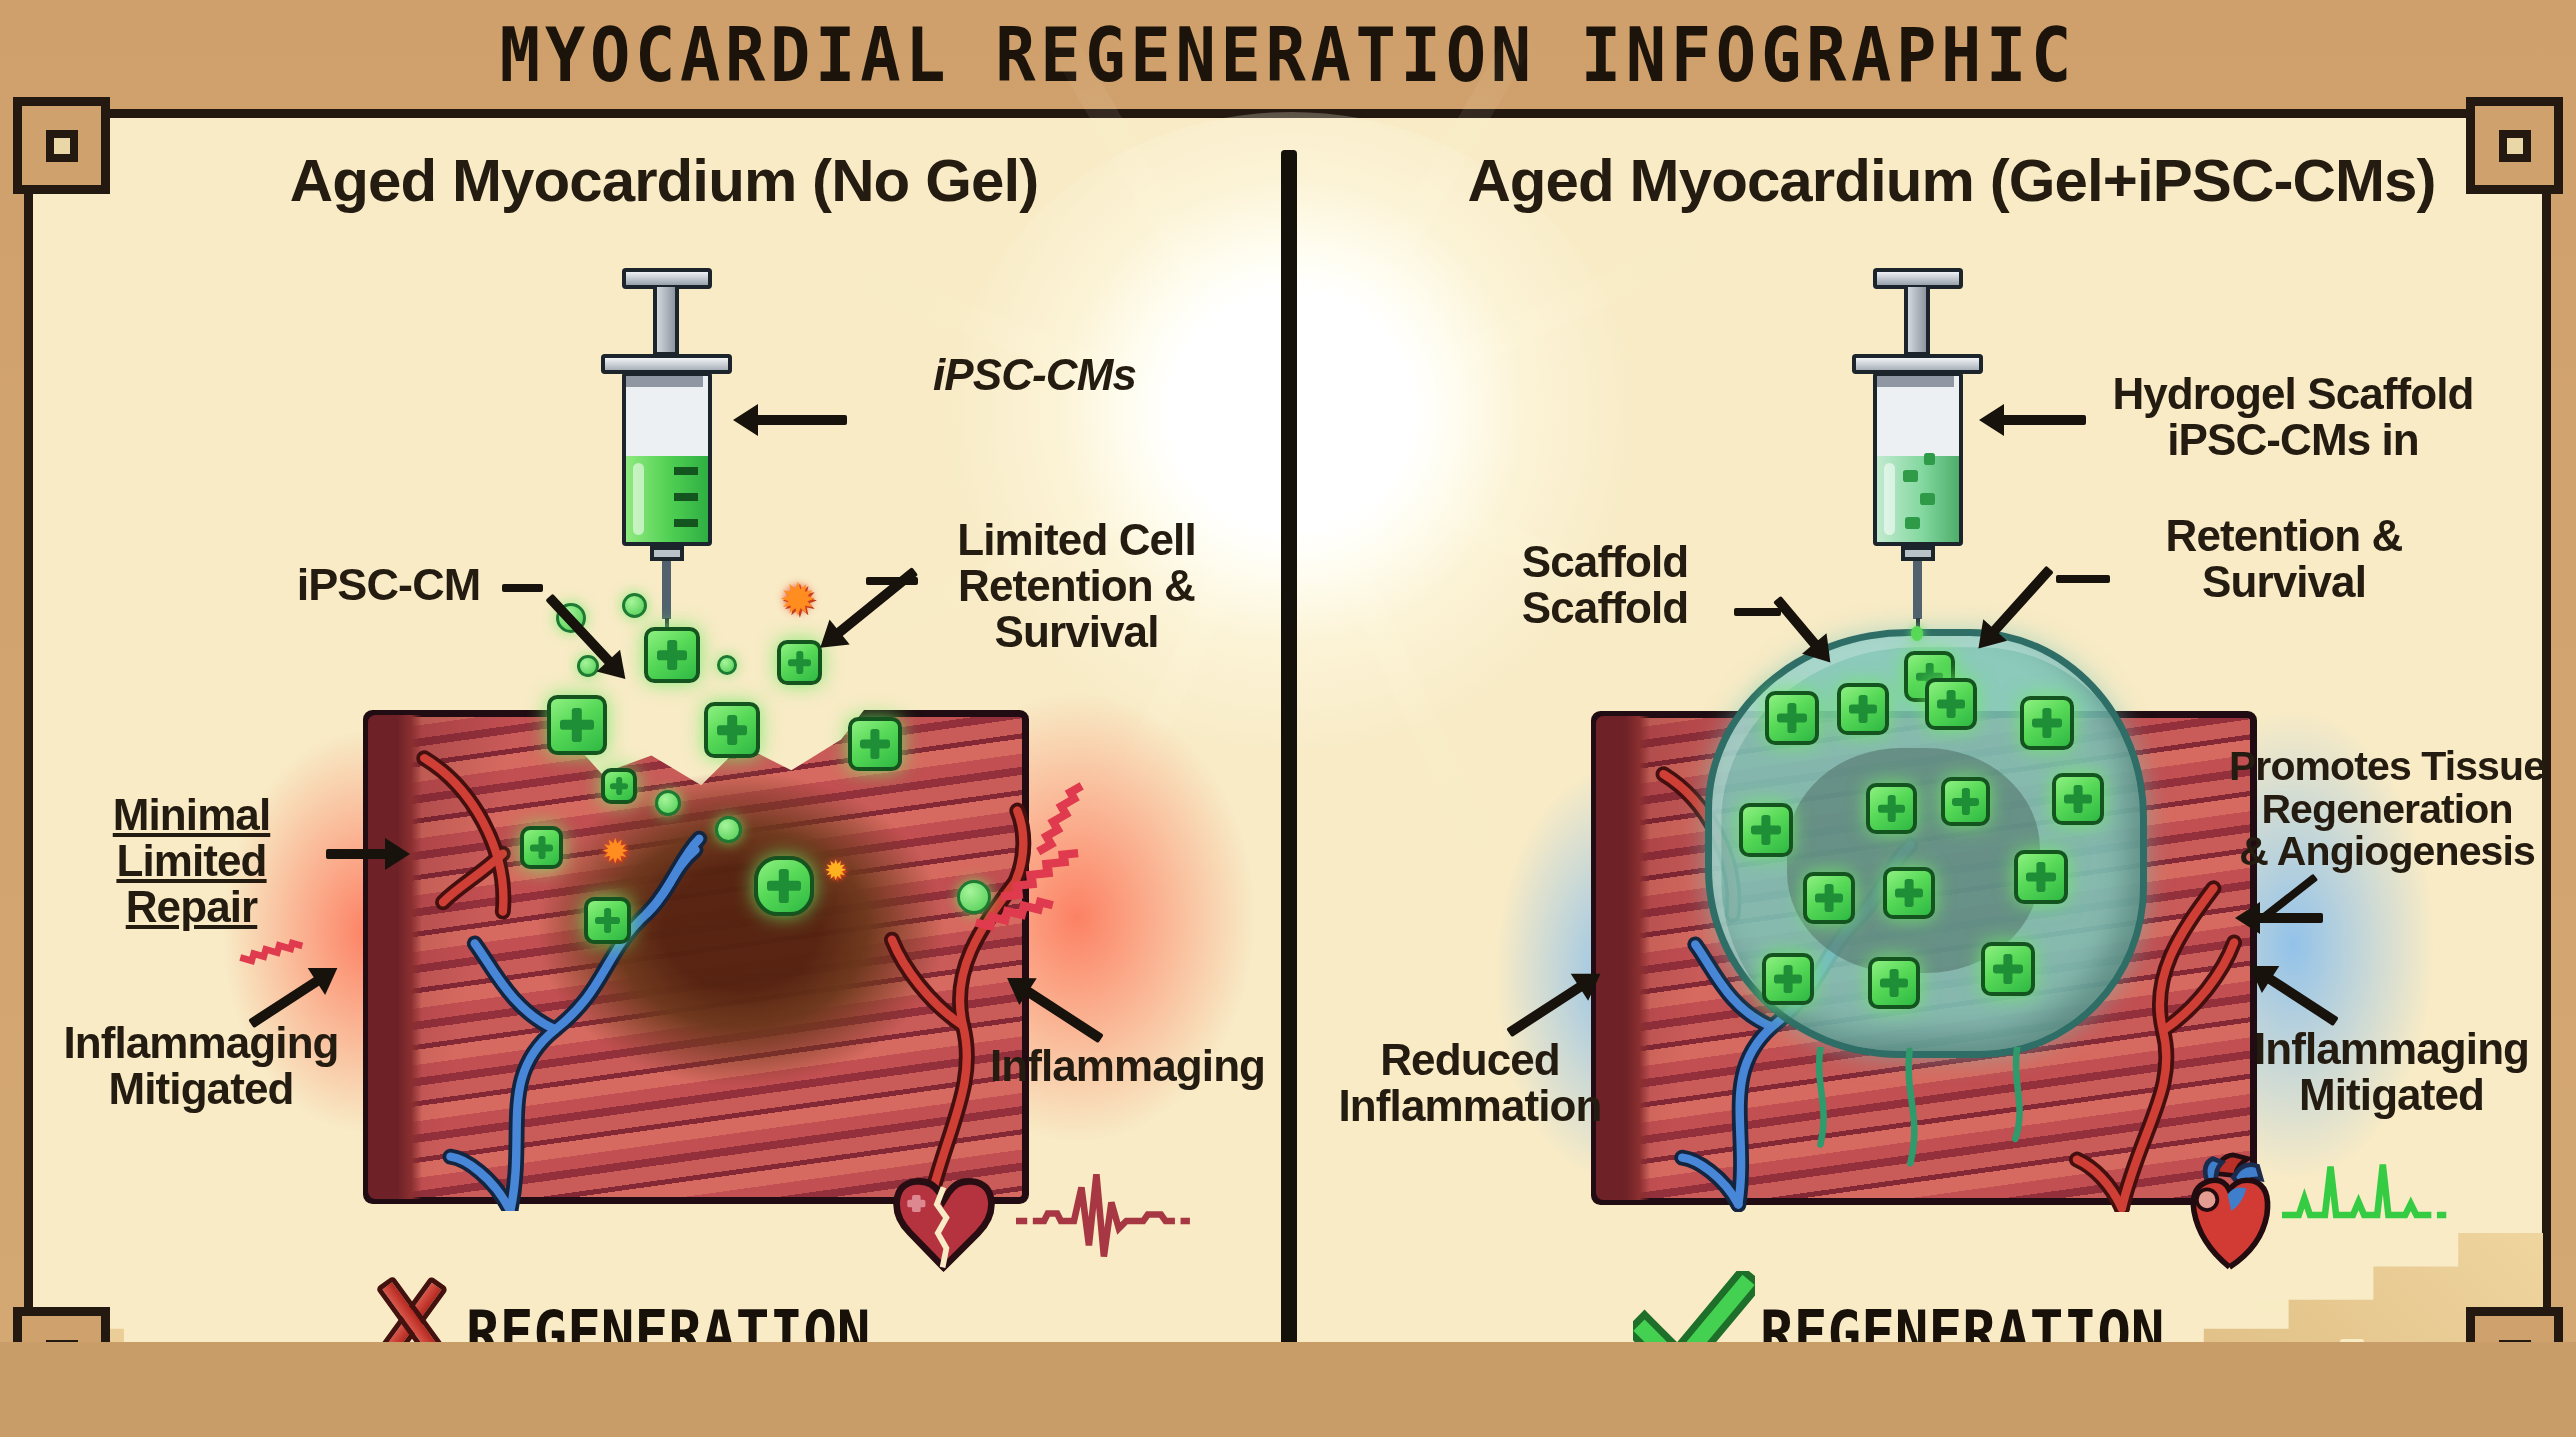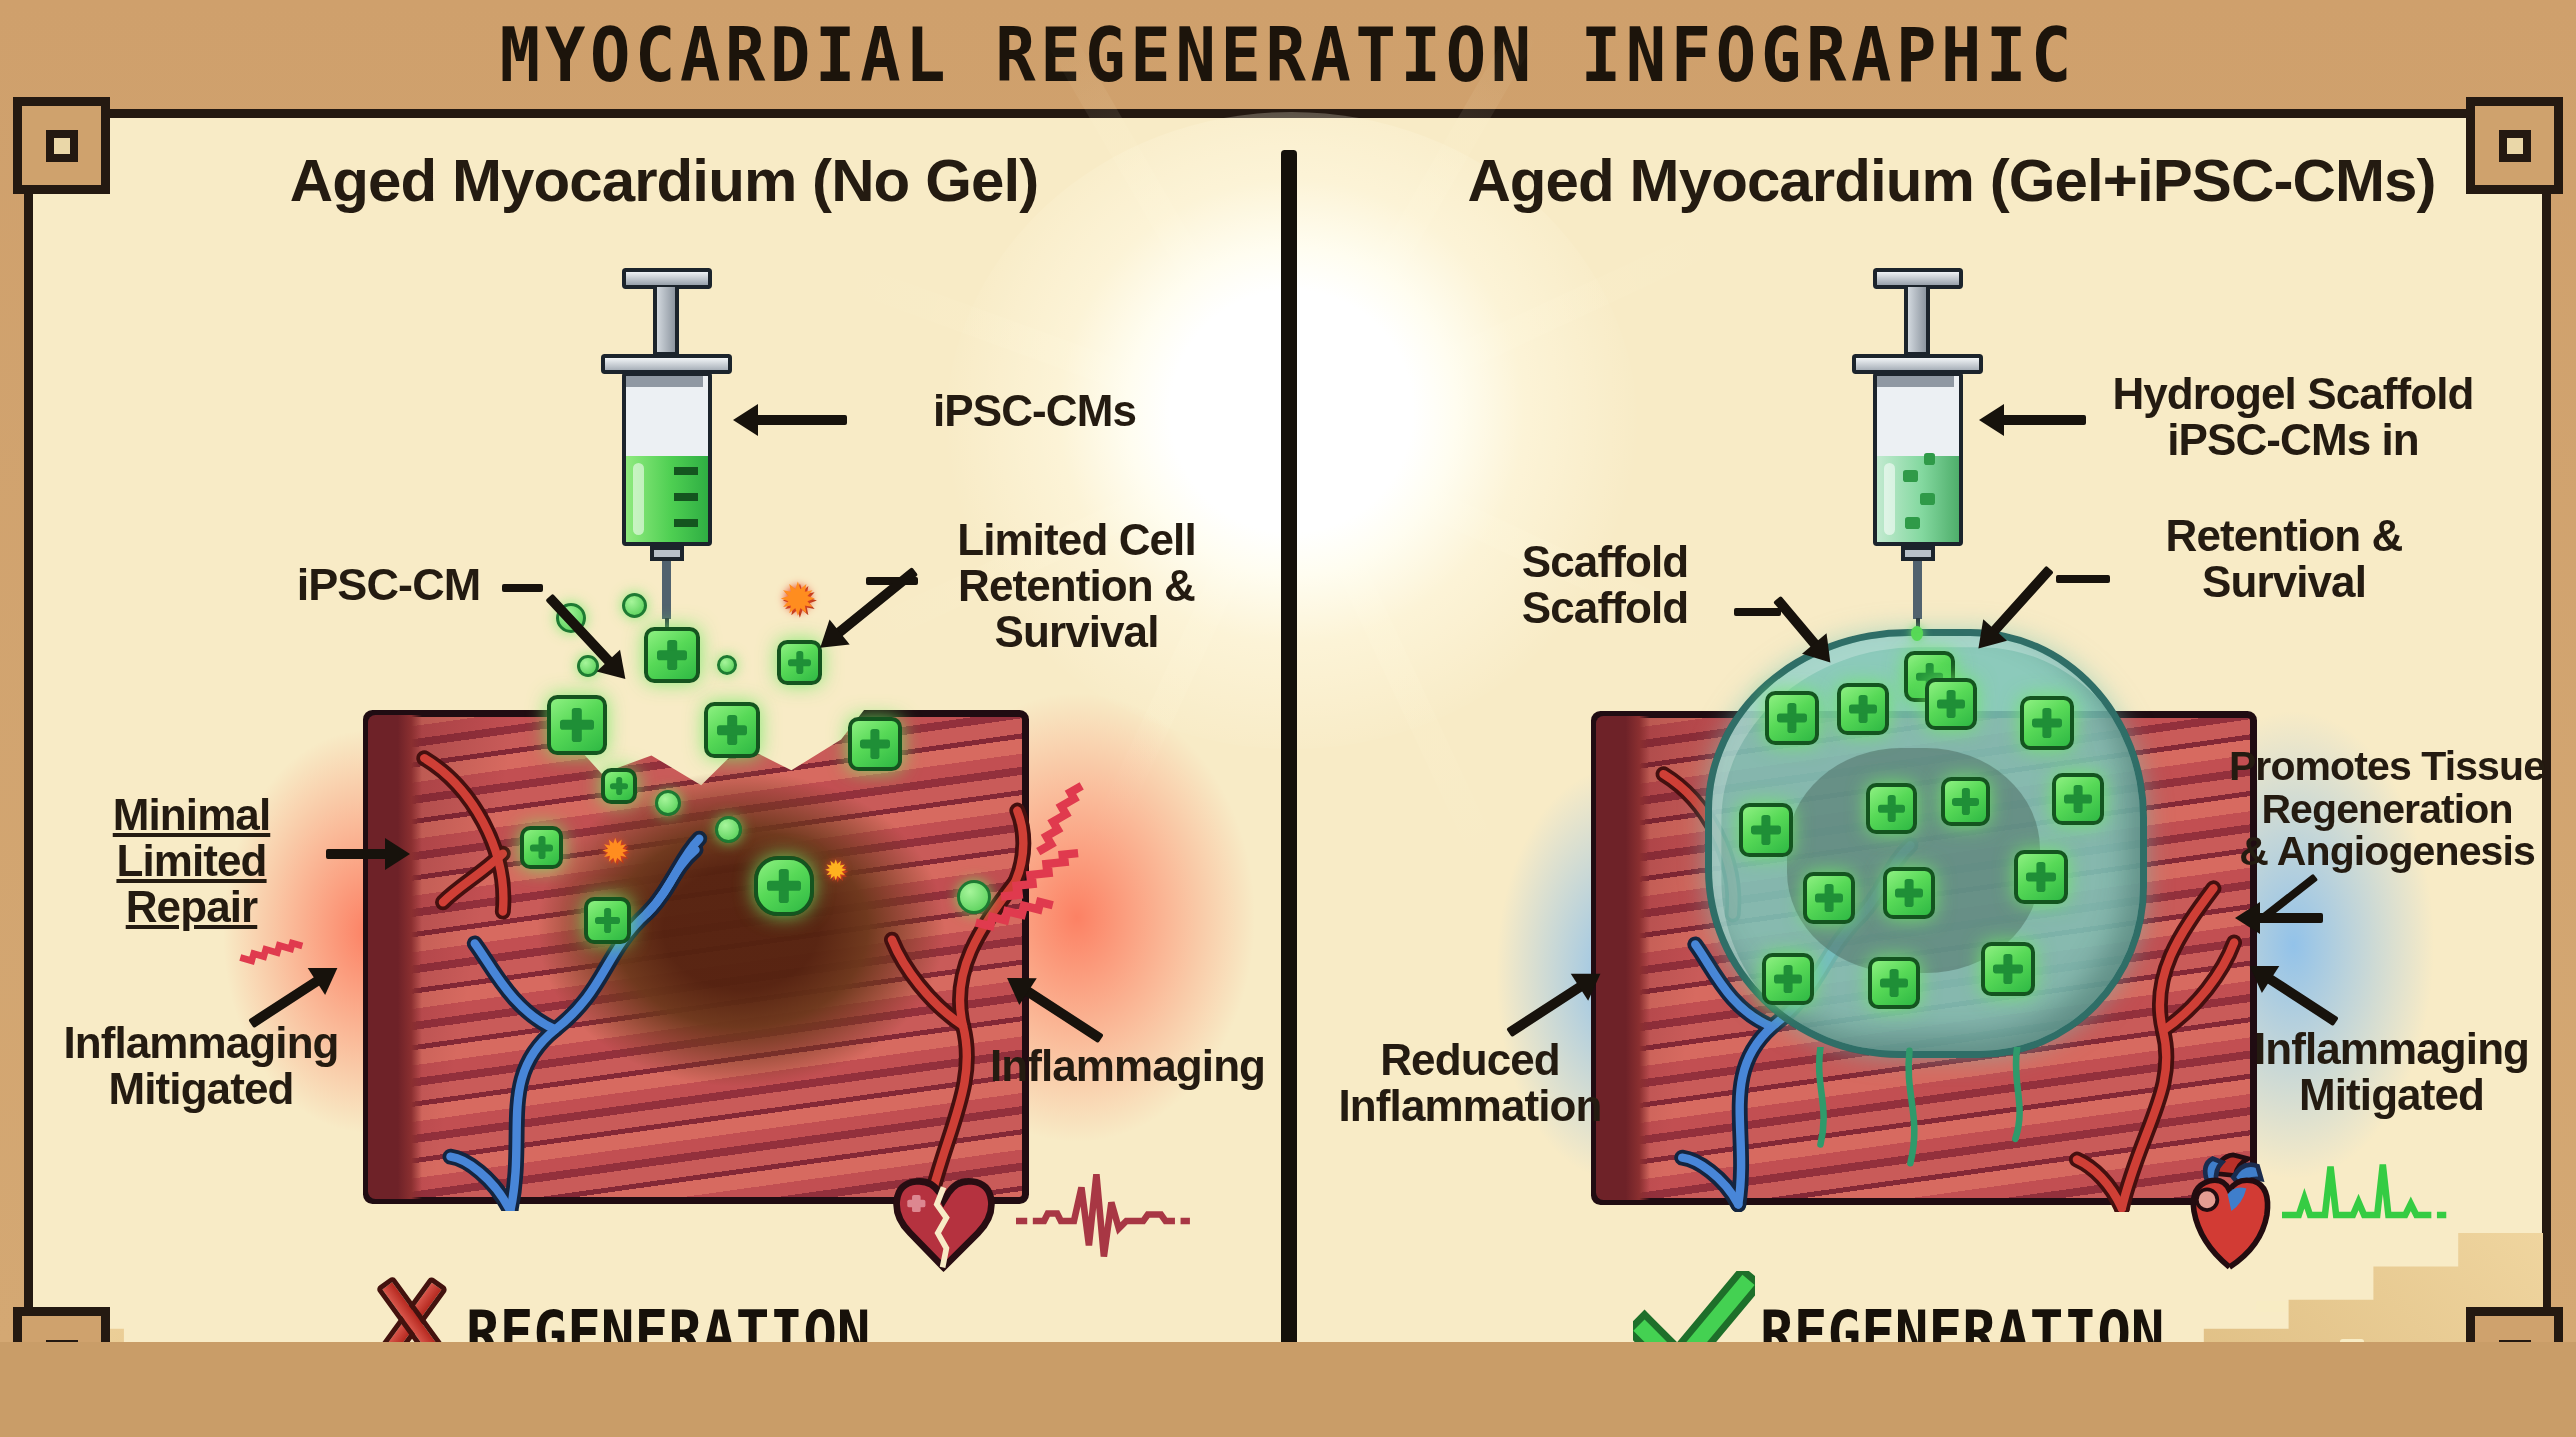--- a/index.html
+++ b/index.html
@@ -186,21 +186,21 @@
       </div>
       <div class="hub"></div>
         <div class="needle"></div>
         <div class="tipp"></div>
     </div>
 
     <div class="arrow" style="left:847px;top:420px;width:112px;transform:rotate(180deg);">
         <i class="sh"></i>
         <i class="hd"></i>
       </div>
-    <div class="lbl" style="left:833px;top:388px;width:403px;">
+    <div class="lbl" style="left:833px;top:352px;width:403px;font-style:italic;">
       <div>iPSC-CMs</div>
     </div>
 
     <div class="lbl" style="left:281px;top:562px;width:215px;font-size:45px;">iPSC-CM</div>
     <div class="dash" style="left:502px;top:584px;width:41px;"></div>
     <div class="arrow" style="left:549px;top:597px;width:110px;transform:rotate(47deg);">
         <i class="sh"></i>
         <i class="hd"></i>
       </div>
 

